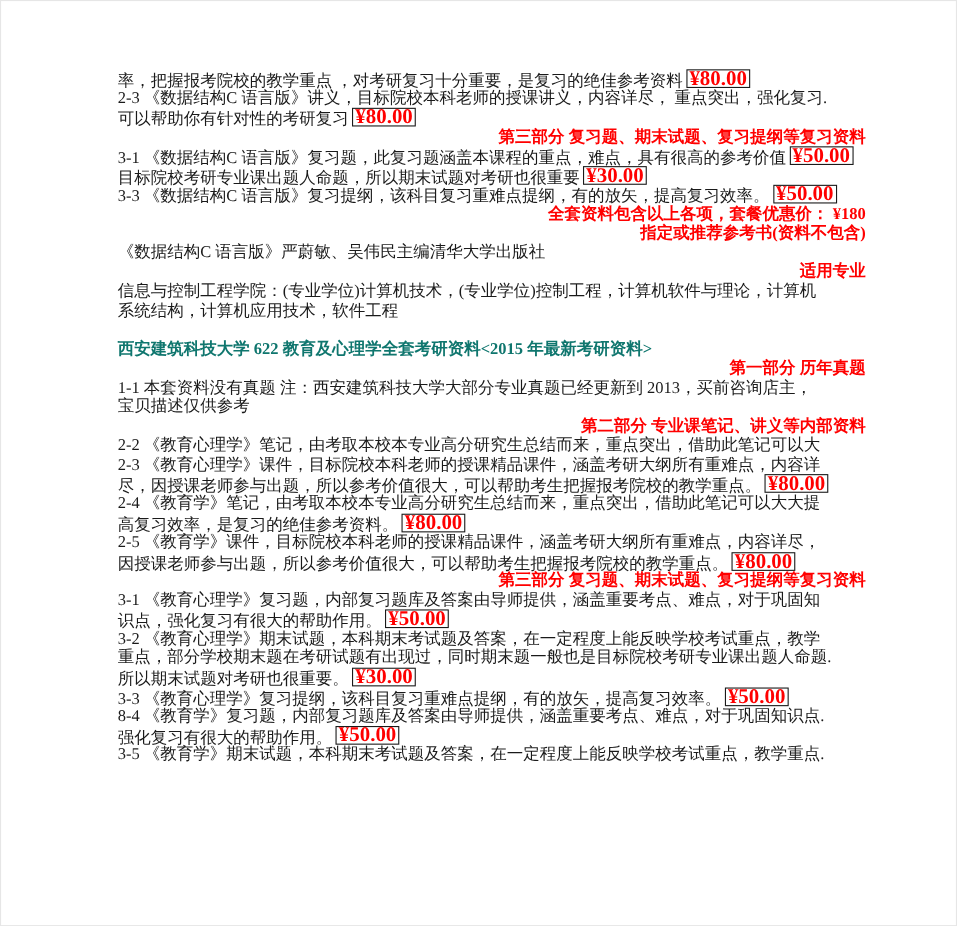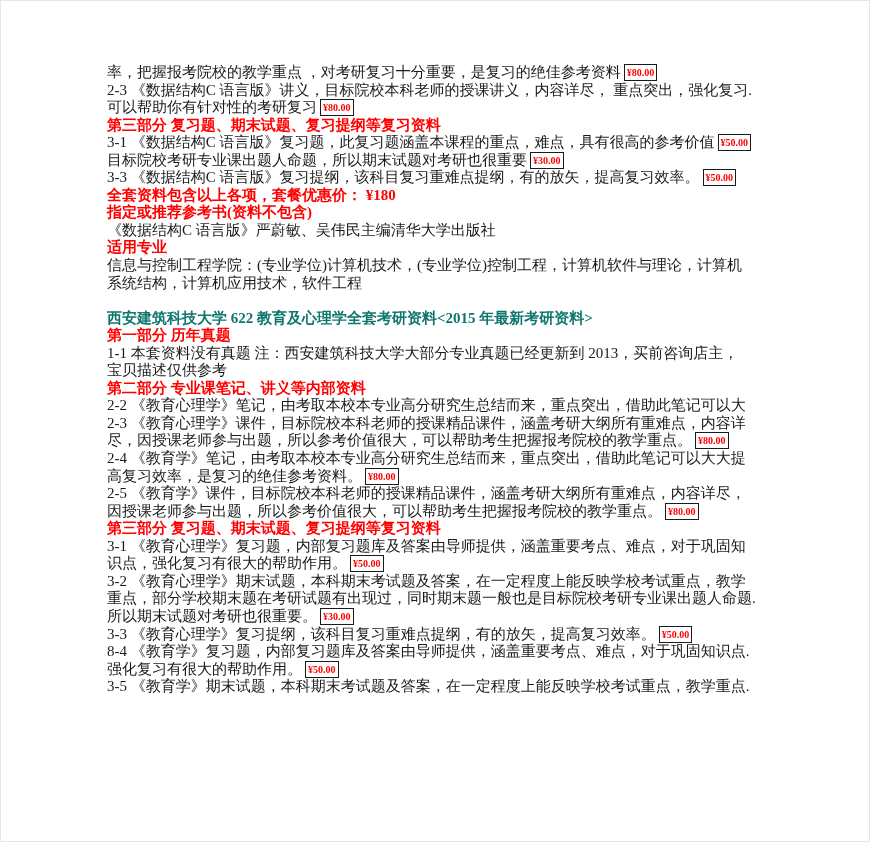--- a/index.html
+++ b/index.html
@@ -17,32 +17,32 @@
     overflow: hidden;
   }
   .content {
     position: absolute; left: 106px; top: 63px; width: 680px;
   }
   .line {
     height: 17.56px; line-height: 17.56px;
     font-size: 15px; color: #1a1a1a;
     white-space: pre;
   }
-  .line.red  { color: #ff0000; font-weight: bold; }
+  .line.red  { color: #ff0000; font-weight: bold; text-align: right; }
   .line.blue { color: #0f766e; font-weight: bold; }
   .line.blank { height: 17.56px; }
   .price-box {
     display: inline-block;
     color: #ff0000; font-weight: bold;
     border: 1px solid #1a1a1a;
     line-height: 15px; height: 15px;
     padding: 0 2px;
     margin: 0 1px 0 3px;
     position: relative; top: -1px;
-    font-size: 10px;
+    font-size: 19px;
   }
 </style>
 </head>
 <body>
 
 <div class="page">
   <div class="content">
       <div class="line body"><span>率，把握报考院校的教学重点 ，对考研复习十分重要，是复习的绝佳参考资料</span><span class="price-box">¥80.00</span></div>
       <div class="line body"><span>2-3 《数据结构C 语言版》讲义，目标院校本科老师的授课讲义，内容详尽， 重点突出，强化复习.</span></div>
       <div class="line body"><span>可以帮助你有针对性的考研复习</span><span class="price-box">¥80.00</span></div>

